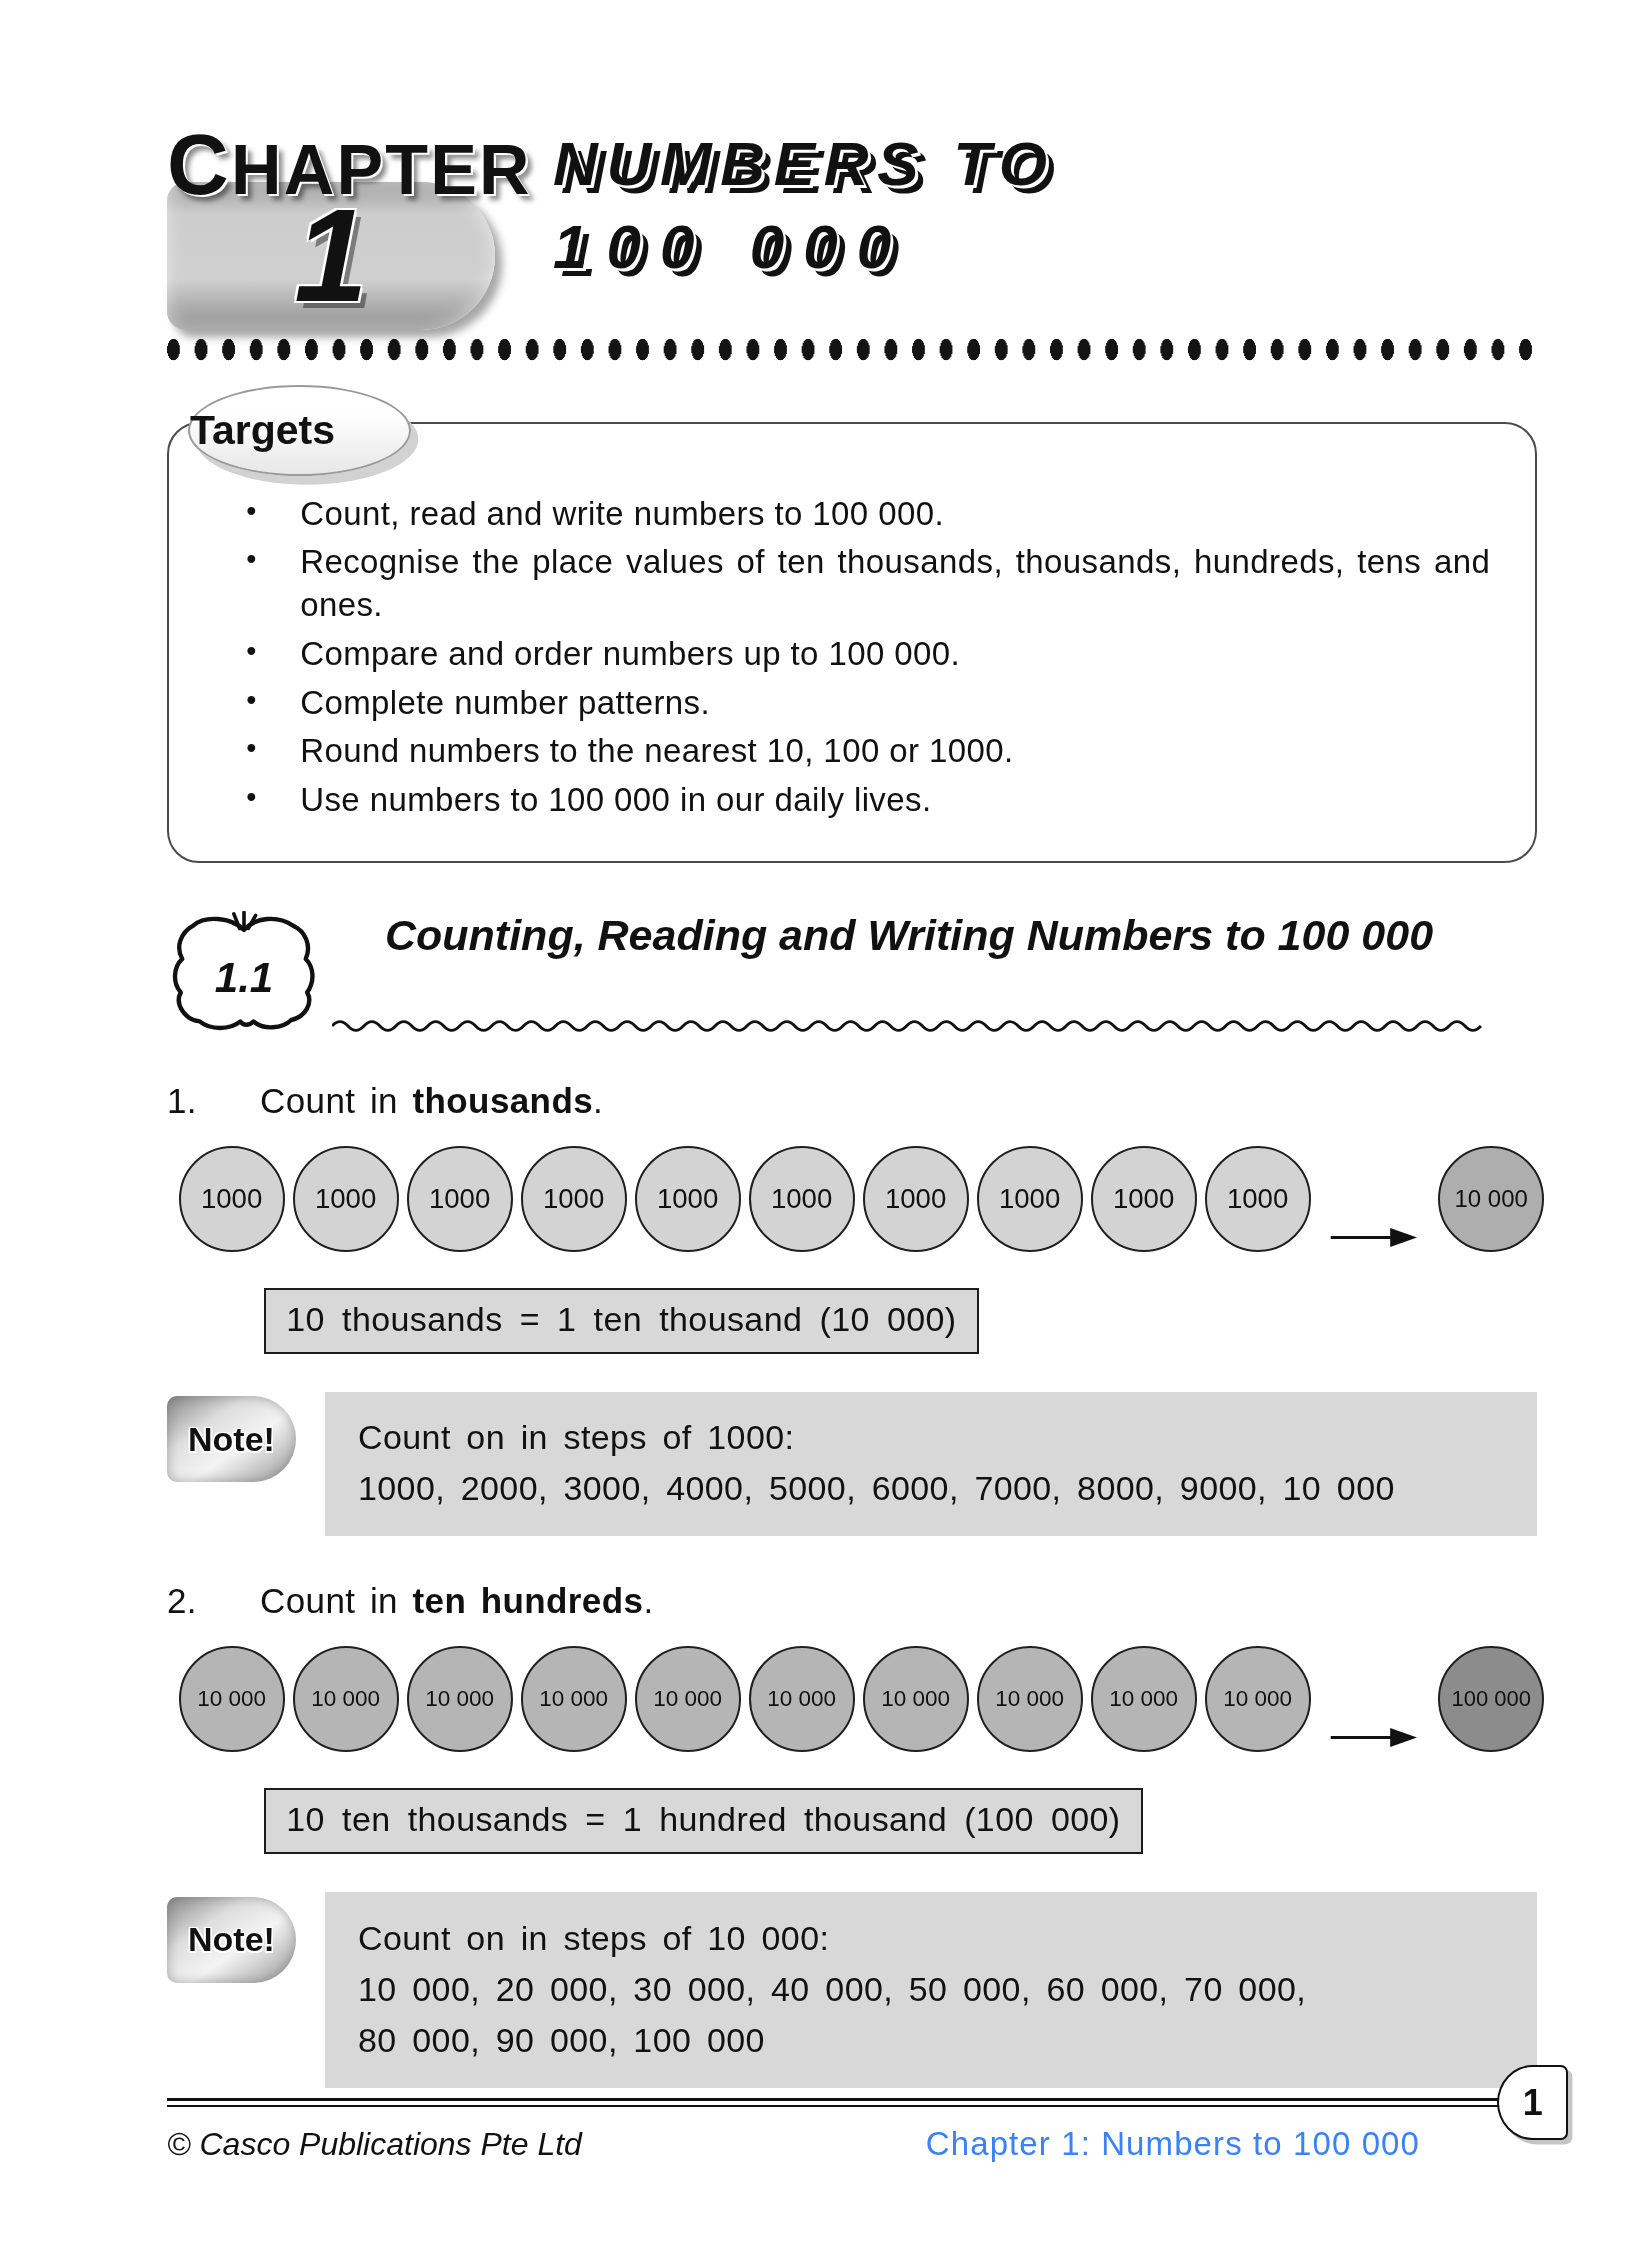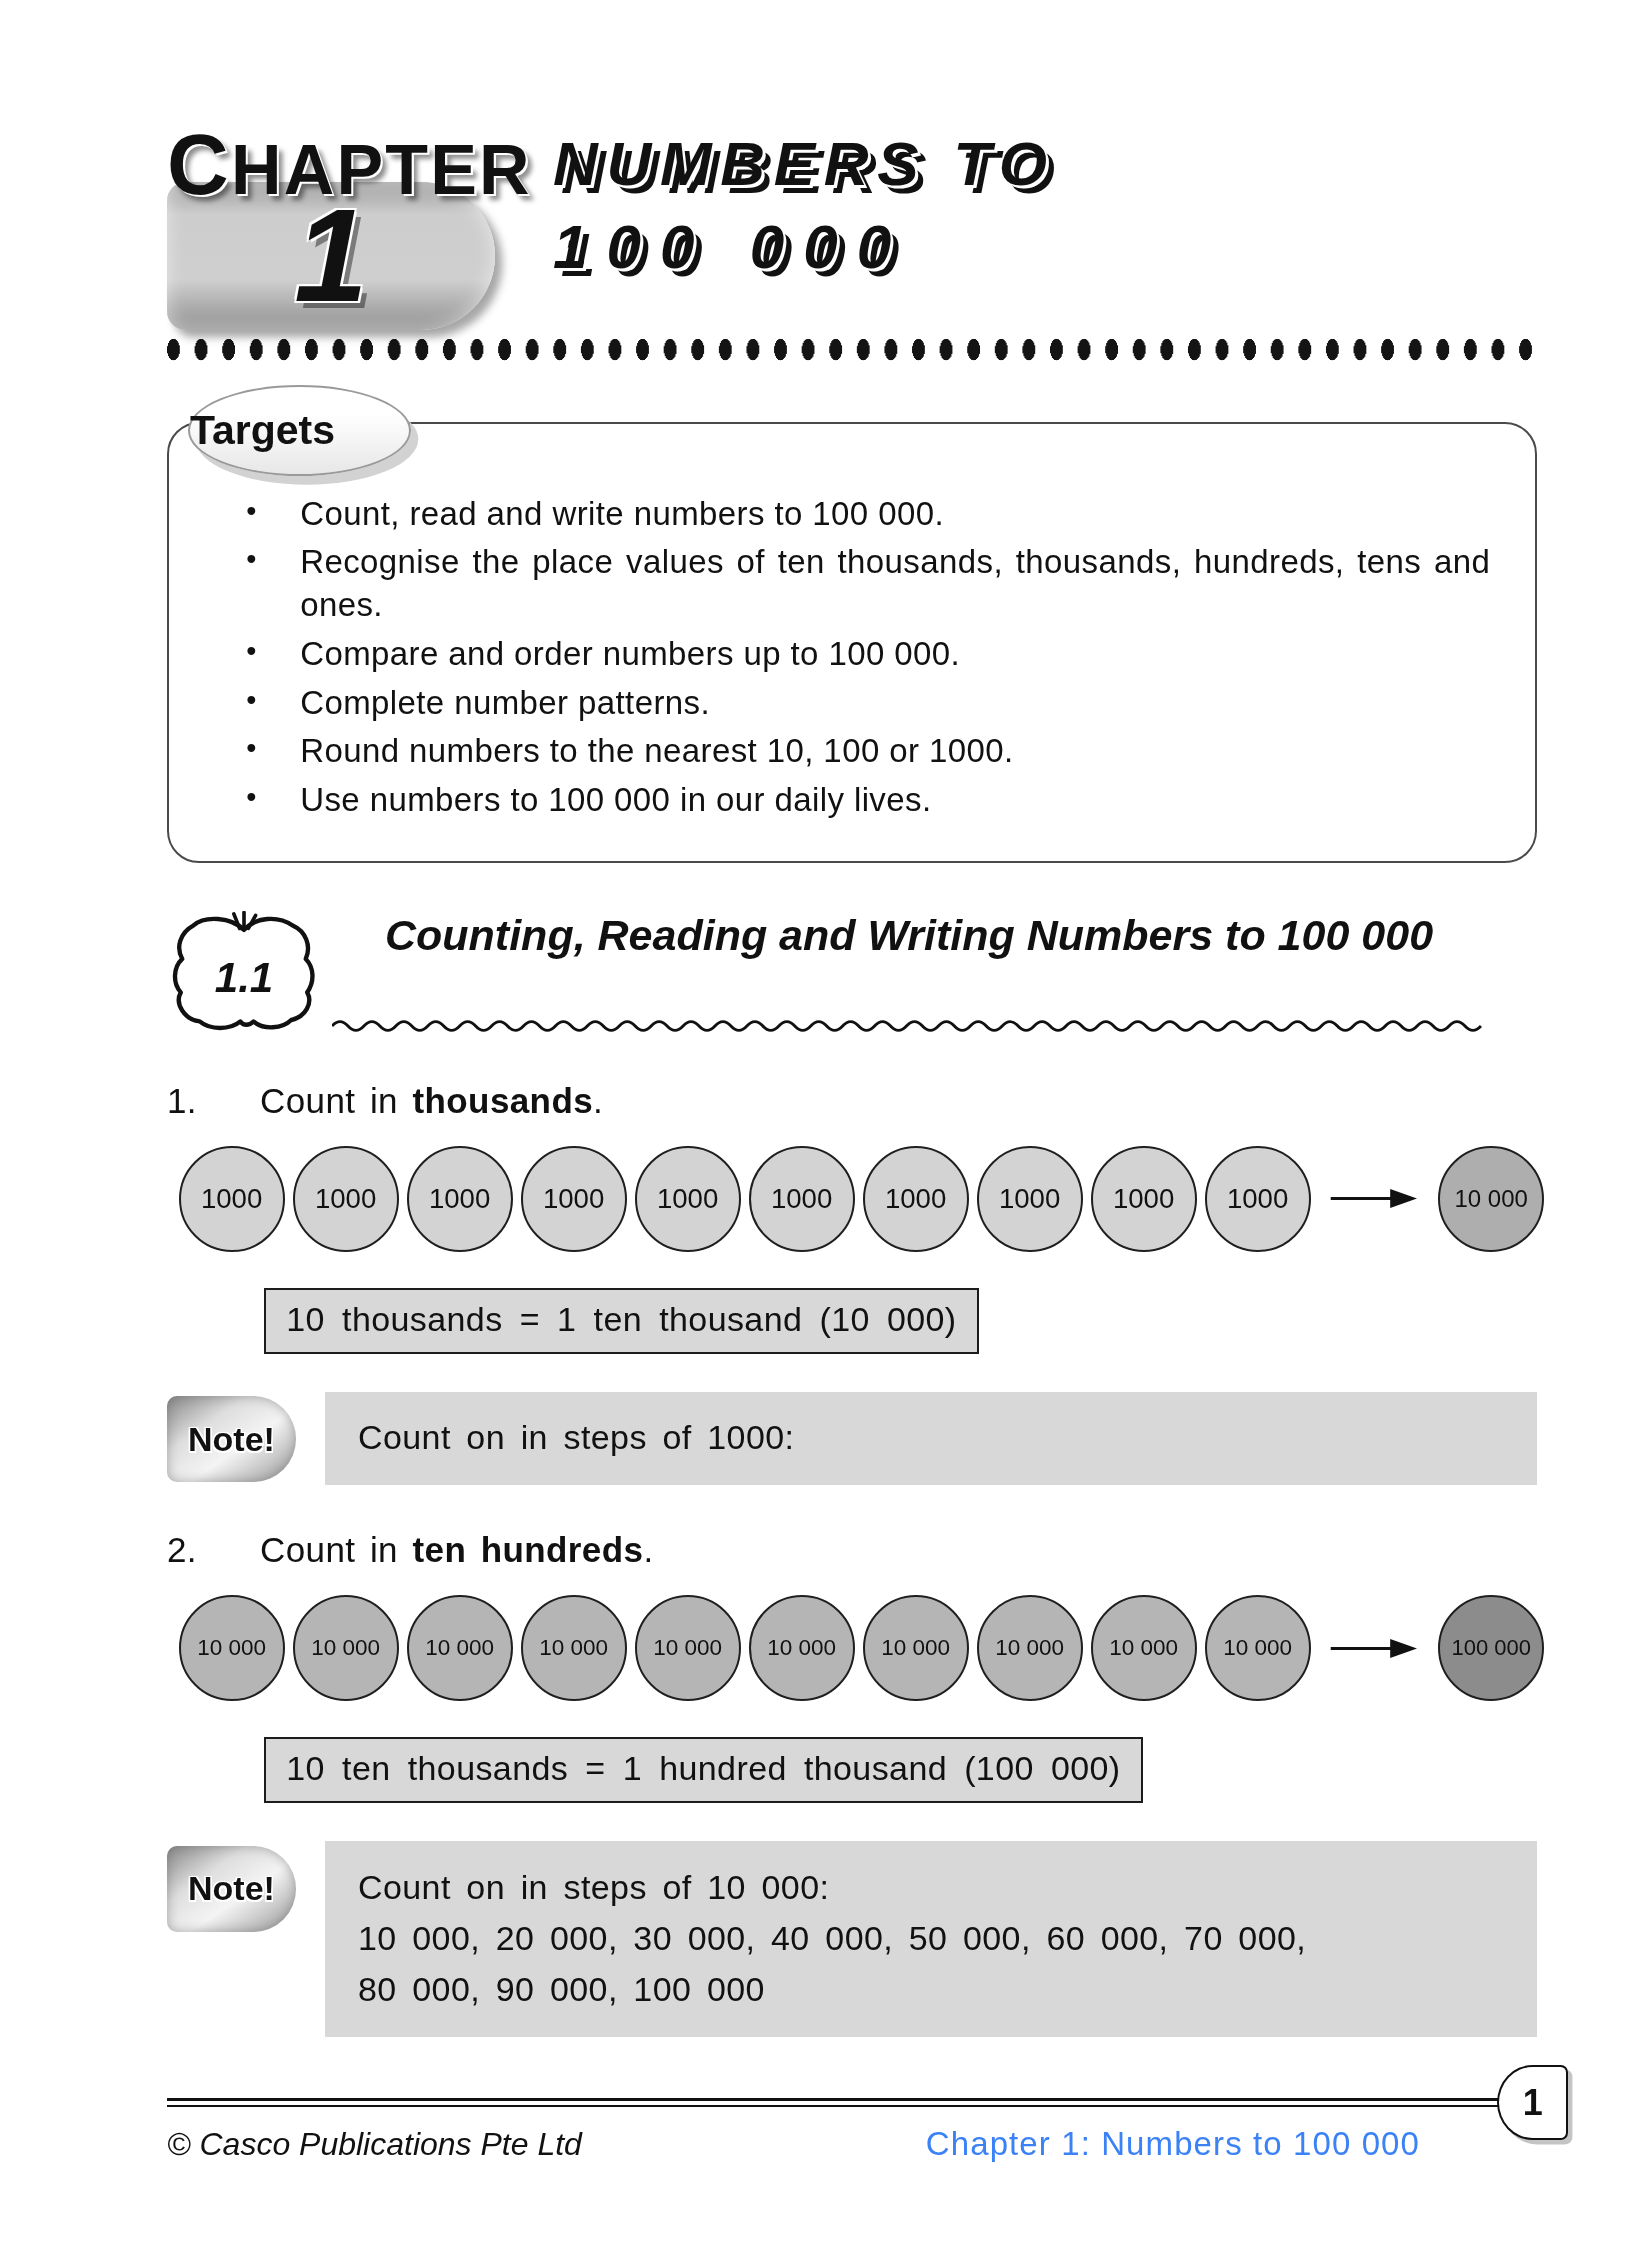--- a/index.html
+++ b/index.html
@@ -68,21 +68,21 @@
   }
   .section-title{
     margin:0 0 19px 64px;font-size:43px;font-weight:bold;letter-spacing:0;
     white-space:nowrap;
   }
   .wave{position:absolute;left:165px;bottom:-1.5px;}
   
   .item-heading{display:flex;font-size:35px;margin-top:45px;letter-spacing:0.4px;word-spacing:4.4px;}
   .item-num{flex:0 0 93px;}
   
-  .circle-row{display:flex;align-items:center;margin-top:25px;margin-left:11.6px;}
+  .circle-row{display:flex;align-items:flex-end;margin-top:25px;margin-left:11.6px;}
   .circle{
     width:102px;height:102px;border-radius:50%;border:2.2px solid #1f1f1f;
     display:flex;align-items:center;justify-content:center;flex:0 0 auto;
     font-size:27.6px;letter-spacing:0;margin-right:8px;
   }
   .row-1000 .circle{background:var(--circle1000,#d3d3d3);}
   .row-10000 .circle{background:var(--circle10000,#b5b5b5);font-size:22.5px;}
   .arrow{margin:0 16px 0 10.2px;flex:0 0 auto;}
   .circle.result{margin-right:0;margin-left:4.4px;}
   .row-1000 .circle.result{background:var(--result10000,#aeaeae);font-size:24px;}
@@ -215,20 +215,21 @@
   </div>
 
   <div class="equation-box">10 thousands = 1 ten thousand (10 000)</div>
 
   <div class="note">
     <div class="note-tab">
       <span>Note!</span>
     </div>
     <div class="note-body">
       <div>Count on in steps of 1000:</div>
+      <div>1000, 2000, 3000, 4000, 5000, 6000, 7000, 8000, 9000, 10 000</div>
     </div>
   </div>
 
   <div class="item-heading">
     <span class="item-num">2.</span>
     <span><span>Count in </span><b>ten hundreds</b><span>.</span></span>
   </div>
 
   <div class="circle-row row-10000">
     <div class="circle">10 000</div>

